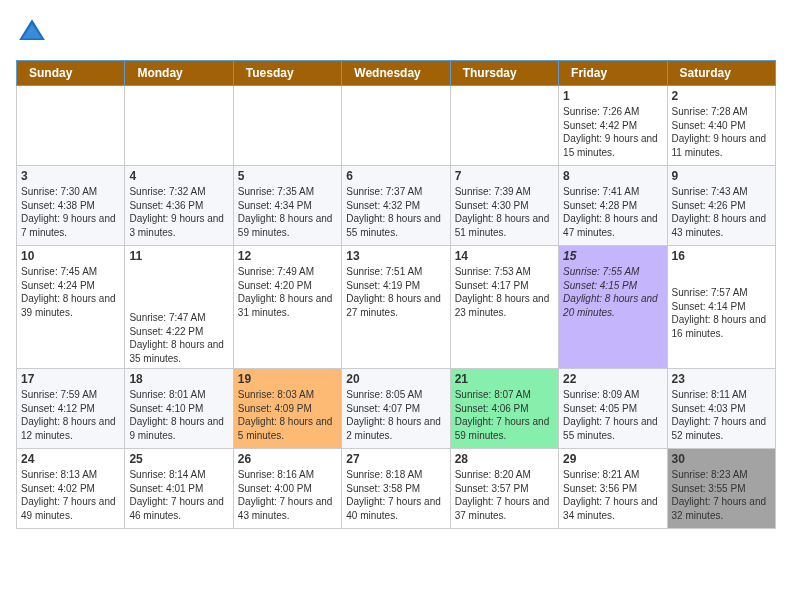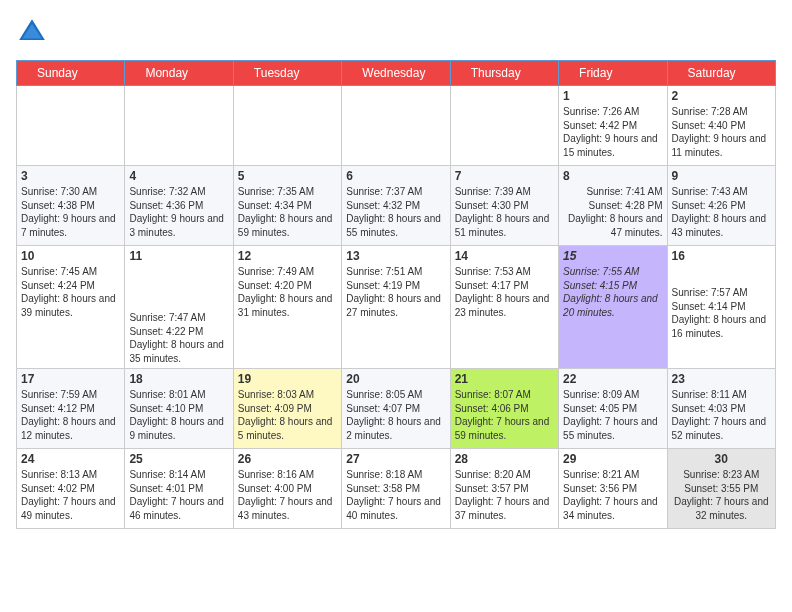--- a/index.html
+++ b/index.html
@@ -51,25 +51,25 @@
     .location-title {
       font-size: 16px;
       color: #555;
     }
     .calendar {
       width: 100%;
       border-collapse: collapse;
       table-layout: fixed;
     }
     .calendar th {
-      background: #ef4444;
+      background: #a16207;
       color: #fff;
       font-size: 12px;
-      font-weight: normal;
-      padding: 5px 20px;
+      font-weight: bold;
+      padding: 5px 12px;
       text-align: left;
       border: 1px solid #5a9ad5;
     }
     .calendar td {
       border: 1px solid #ccc;
       vertical-align: top;
       padding: 3px 4px;
       font-size: 10px;
       color: #333;
       height: 80px;
@@ -174,21 +174,21 @@
 Daylight: 8 hours and 55 minutes.</div>
         </td>
         <td style="background: rgb(245, 247, 250);">
           <span class="day-number">7</span>
           <div class="day-info" style="white-space: pre-line;">Sunrise: 7:39 AM
 Sunset: 4:30 PM
 Daylight: 8 hours and 51 minutes.</div>
         </td>
         <td style="background: rgb(245, 247, 250);">
           <span class="day-number">8</span>
-          <div class="day-info" style="white-space: pre-line; text-align: right;">Sunrise: 7:41 AM
+          <div class="day-info" style="white-space: pre-line;">Sunrise: 7:41 AM
 Sunset: 4:28 PM
 Daylight: 8 hours and 47 minutes.</div>
         </td>
         <td style="background: rgb(245, 247, 250);">
           <span class="day-number">9</span>
           <div class="day-info" style="white-space: pre-line;">Sunrise: 7:43 AM
 Sunset: 4:26 PM
 Daylight: 8 hours and 43 minutes.</div>
         </td>
       </tr>
@@ -242,33 +242,33 @@
           <div class="day-info" style="white-space: pre-line;">Sunrise: 7:59 AM
 Sunset: 4:12 PM
 Daylight: 8 hours and 12 minutes.</div>
         </td>
         <td style="background: rgb(245, 247, 250);">
           <span class="day-number">18</span>
           <div class="day-info" style="white-space: pre-line;">Sunrise: 8:01 AM
 Sunset: 4:10 PM
 Daylight: 8 hours and 9 minutes.</div>
         </td>
-        <td style="background: #fef9c3;">
+        <td style="background: #fdba74;">
           <span class="day-number">19</span>
           <div class="day-info" style="white-space: pre-line;">Sunrise: 8:03 AM
 Sunset: 4:09 PM
 Daylight: 8 hours and 5 minutes.</div>
         </td>
         <td style="background: rgb(245, 247, 250);">
           <span class="day-number">20</span>
           <div class="day-info" style="white-space: pre-line;">Sunrise: 8:05 AM
 Sunset: 4:07 PM
 Daylight: 8 hours and 2 minutes.</div>
         </td>
-        <td style="background: #bef264;">
+        <td style="background: #86efac;">
           <span class="day-number">21</span>
           <div class="day-info" style="white-space: pre-line;">Sunrise: 8:07 AM
 Sunset: 4:06 PM
 Daylight: 7 hours and 59 minutes.</div>
         </td>
         <td style="background: rgb(245, 247, 250);">
           <span class="day-number">22</span>
           <div class="day-info" style="white-space: pre-line;">Sunrise: 8:09 AM
 Sunset: 4:05 PM
 Daylight: 7 hours and 55 minutes.</div>
@@ -310,21 +310,21 @@
           <div class="day-info" style="white-space: pre-line;">Sunrise: 8:20 AM
 Sunset: 3:57 PM
 Daylight: 7 hours and 37 minutes.</div>
         </td>
         <td style="background: rgb(255, 255, 255);">
           <span class="day-number">29</span>
           <div class="day-info" style="white-space: pre-line;">Sunrise: 8:21 AM
 Sunset: 3:56 PM
 Daylight: 7 hours and 34 minutes.</div>
         </td>
-        <td style="background: #e5e5e5; text-align: center;">
+        <td style="background: #a3a3a3;">
           <span class="day-number">30</span>
           <div class="day-info" style="white-space: pre-line;">Sunrise: 8:23 AM
 Sunset: 3:55 PM
 Daylight: 7 hours and 32 minutes.</div>
         </td>
       </tr>
     </tbody>
 </table>
 
 </body></html>

